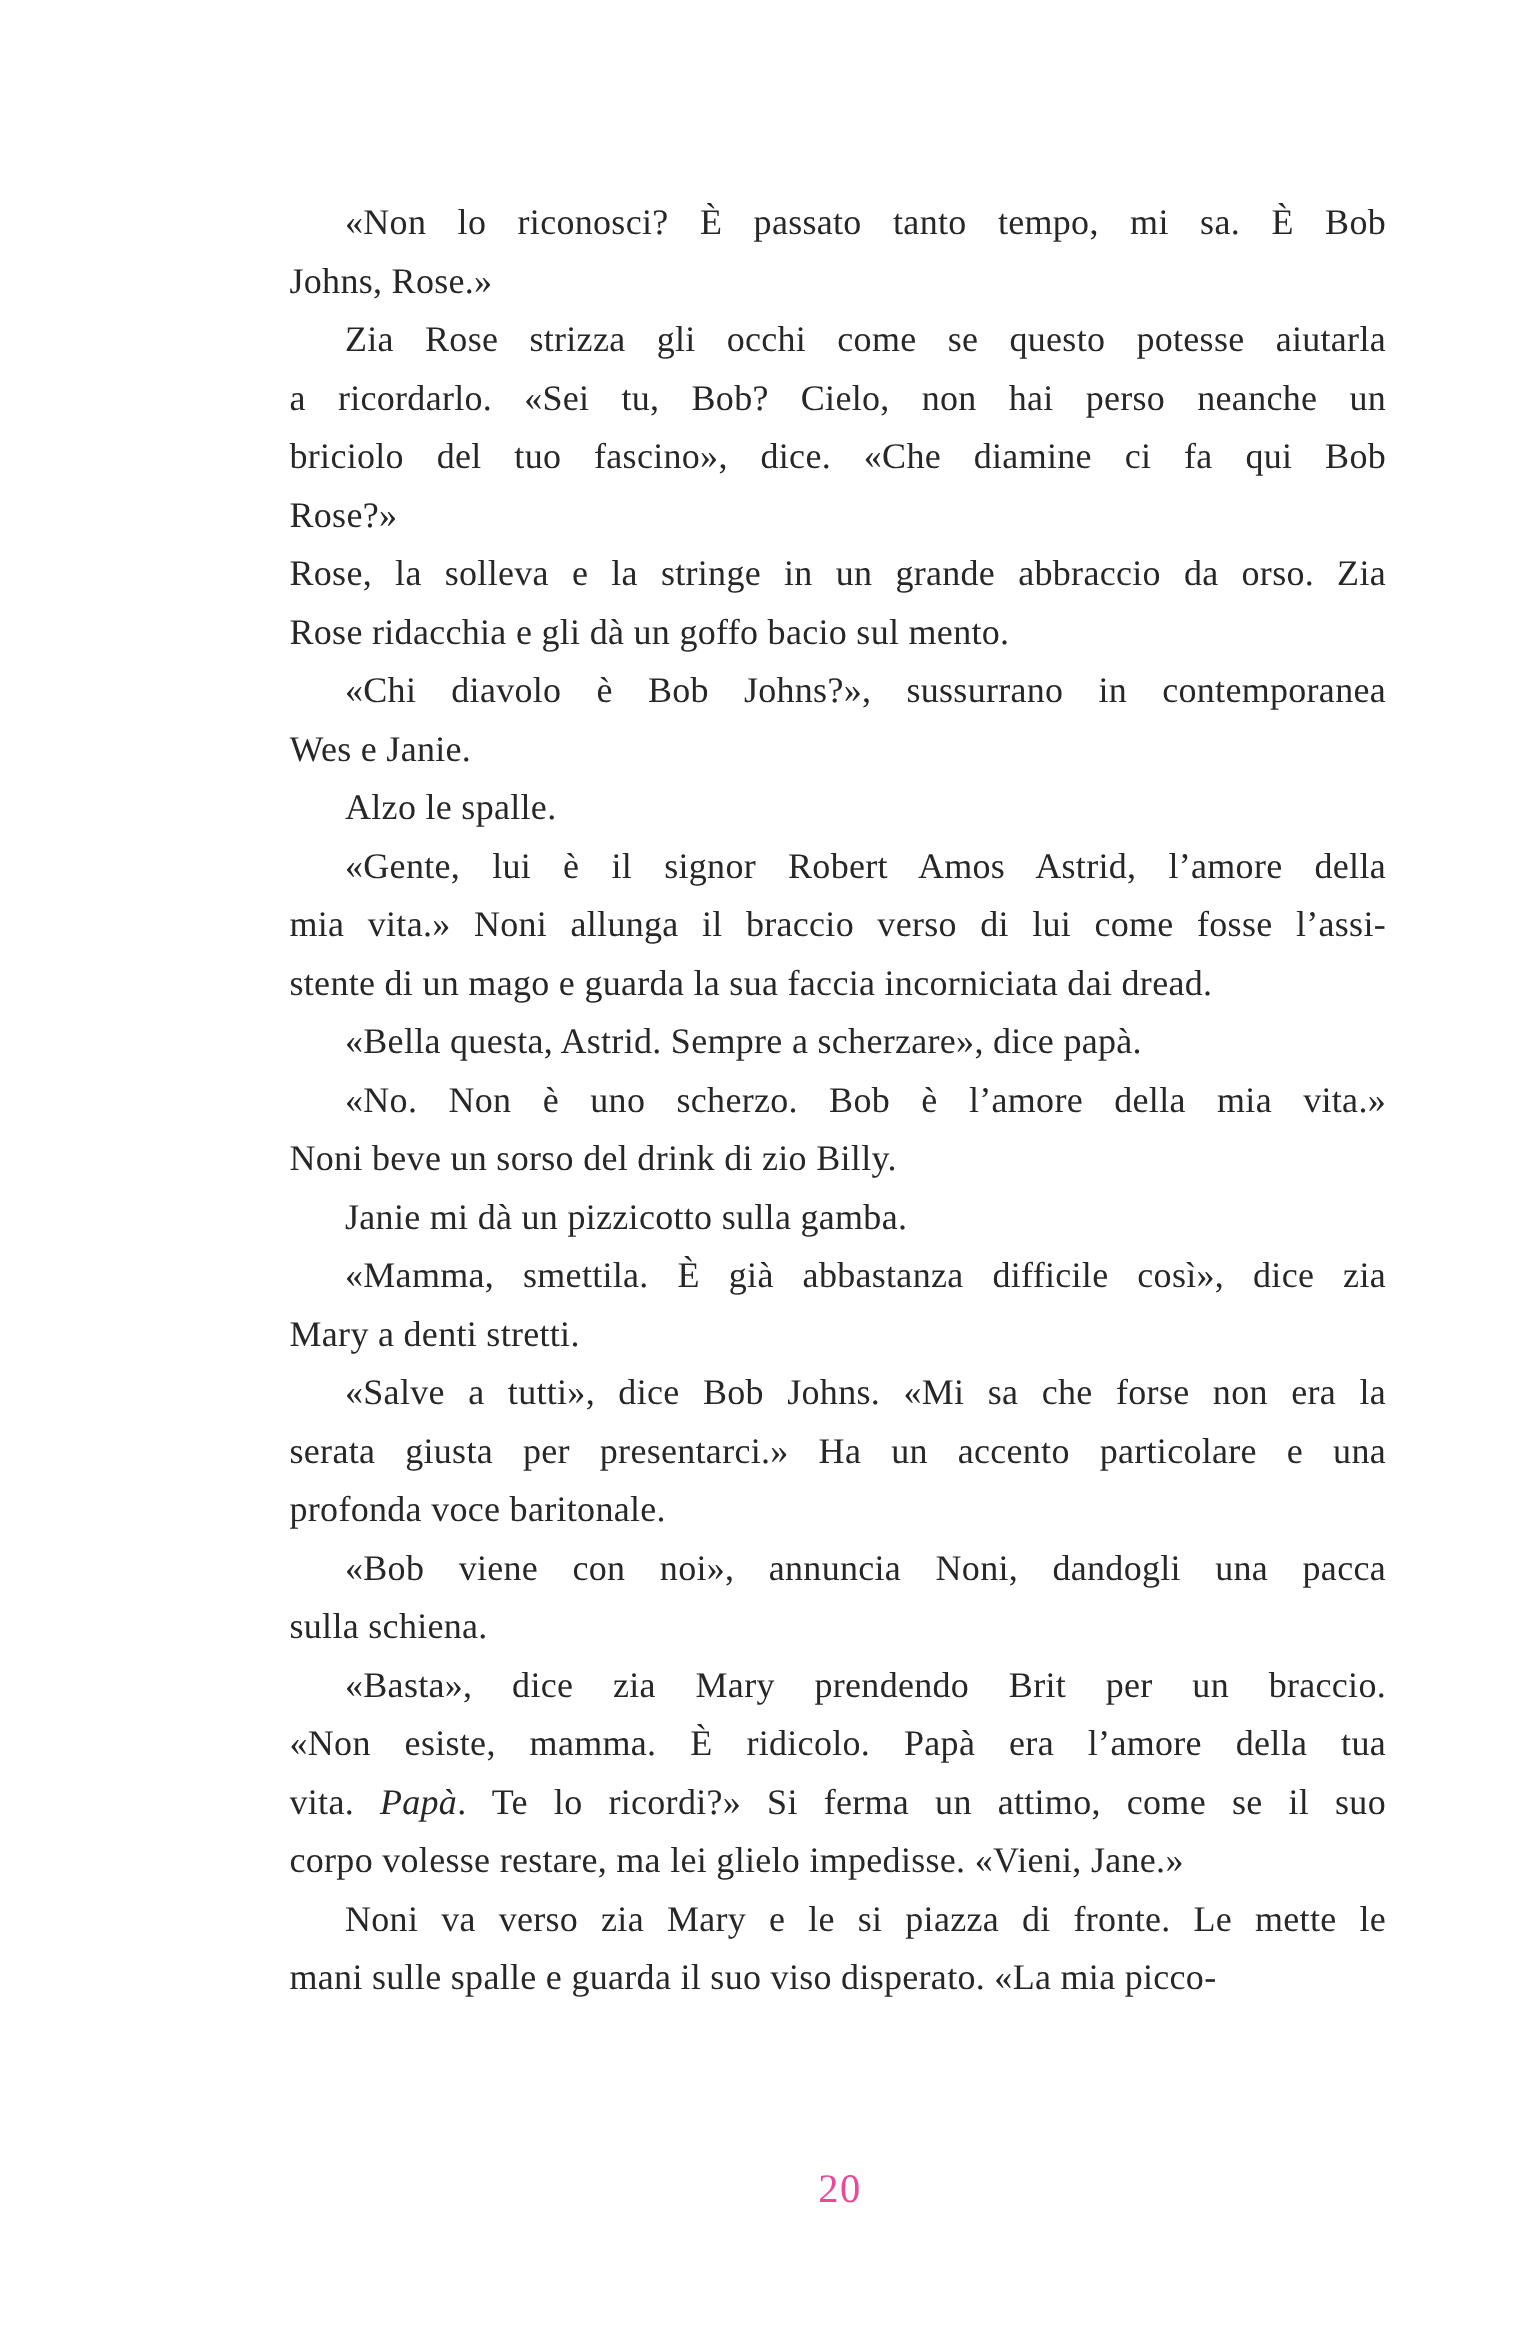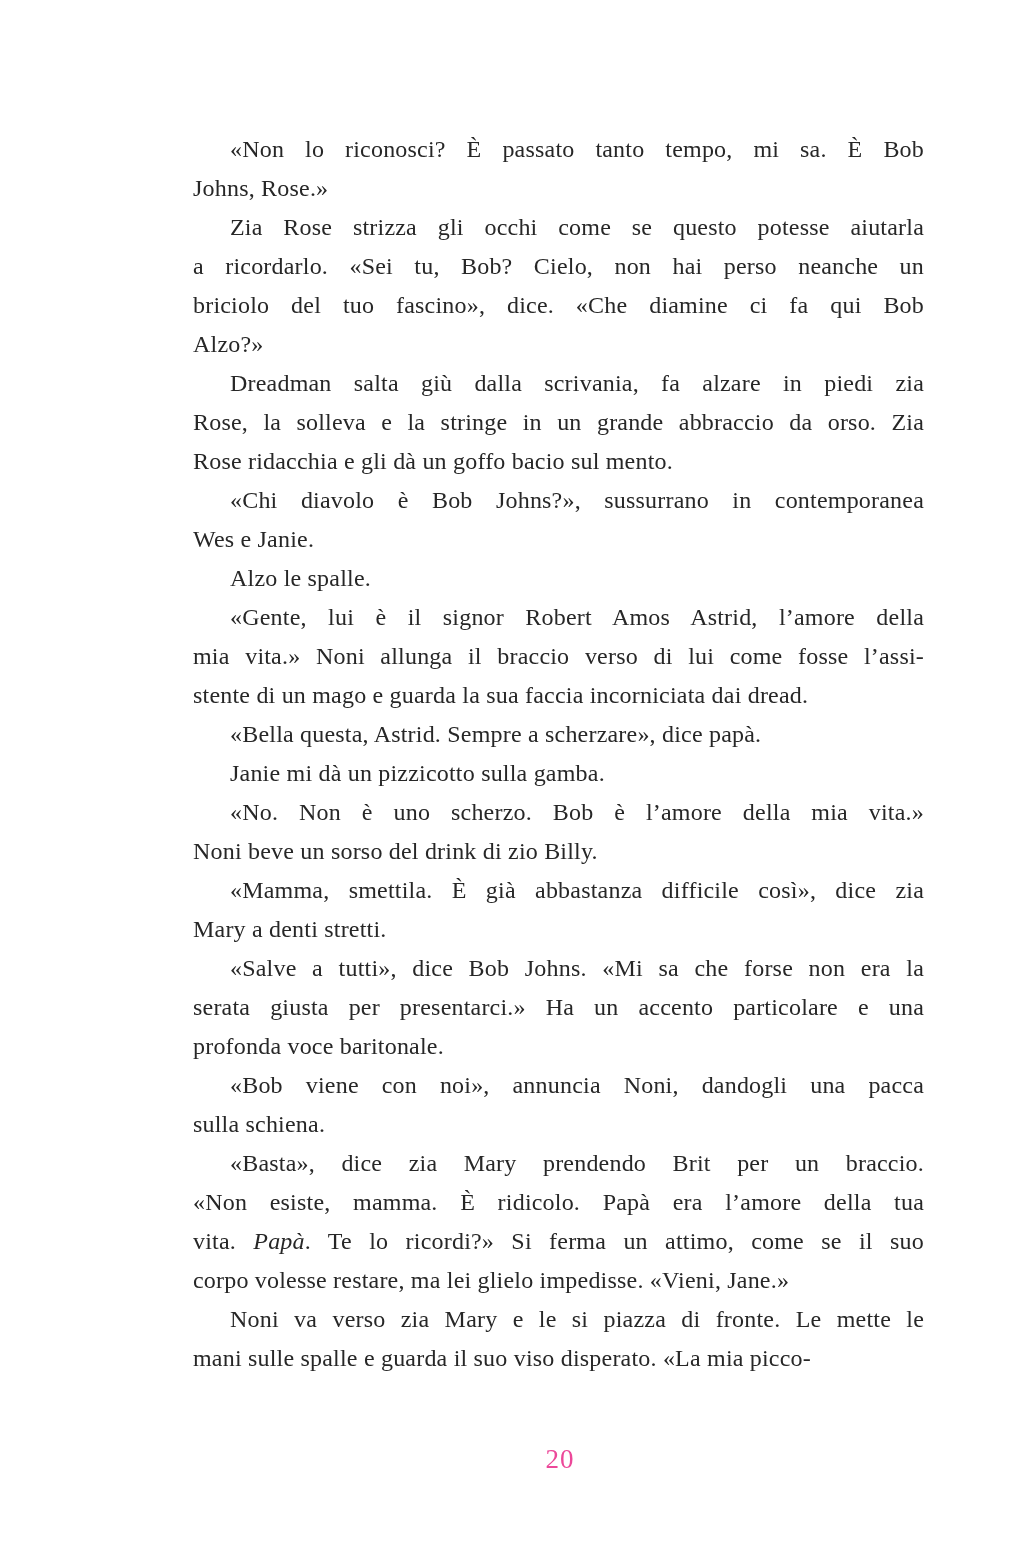--- a/index.html
+++ b/index.html
@@ -65,48 +65,47 @@
 <div class="page" style="background: rgb(255, 255, 255); color: rgb(39, 39, 39);">
   <div class="text-block" id="text-block">
       <div class="paragraph">
         <div class="line first">«Non lo riconosci? È passato tanto tempo, mi sa. È Bob</div>
         <div class="line last">Johns, Rose.»</div>
       </div>
       <div class="paragraph">
         <div class="line first">Zia Rose strizza gli occhi come se questo potesse aiutarla</div>
         <div class="line">a ricordarlo. «Sei tu, Bob? Cielo, non hai perso neanche un</div>
         <div class="line">briciolo del tuo fascino», dice. «Che diamine ci fa qui Bob</div>
-        <div class="line last">Alzo?»</div>
+        <div class="line last">Rose?»</div>
       </div>
       <div class="paragraph">
-        <div class="line first">Dreadman salta giù dalla scrivania, fa alzare in piedi zia</div>
         <div class="line">Rose, la solleva e la stringe in un grande abbraccio da orso. Zia</div>
         <div class="line last">Rose ridacchia e gli dà un goffo bacio sul mento.</div>
       </div>
       <div class="paragraph">
         <div class="line first">«Chi diavolo è Bob Johns?», sussurrano in contemporanea</div>
         <div class="line last">Wes e Janie.</div>
       </div>
       <div class="paragraph">
         <div class="line first last">Alzo le spalle.</div>
       </div>
       <div class="paragraph">
         <div class="line first">«Gente, lui è il signor Robert Amos Astrid, l’amore della</div>
         <div class="line">mia vita.» Noni allunga il braccio verso di lui come fosse l’assi-</div>
         <div class="line last">stente di un mago e guarda la sua faccia incorniciata dai dread.</div>
       </div>
       <div class="paragraph">
         <div class="line first last">«Bella questa, Astrid. Sempre a scherzare», dice papà.</div>
       </div>
       <div class="paragraph">
-        <div class="line first last">Janie mi dà un pizzicotto sulla gamba.</div>
+        <div class="line first">«No. Non è uno scherzo. Bob è l’amore della mia vita.»</div>
+        <div class="line last">Noni beve un sorso del drink di zio Billy.</div>
       </div>
       <div class="paragraph">
-        <div class="line first">«No. Non è uno scherzo. Bob è l’amore della mia vita.»</div>
-        <div class="line last">Noni beve un sorso del drink di zio Billy.</div>
+        <div class="line first last">Janie mi dà un pizzicotto sulla gamba.</div>
       </div>
       <div class="paragraph">
         <div class="line first">«Mamma, smettila. È già abbastanza difficile così», dice zia</div>
         <div class="line last">Mary a denti stretti.</div>
       </div>
       <div class="paragraph">
         <div class="line first">«Salve a tutti», dice Bob Johns. «Mi sa che forse non era la</div>
         <div class="line">serata giusta per presentarci.» Ha un accento particolare e una</div>
         <div class="line last">profonda voce baritonale.</div>
       </div>

